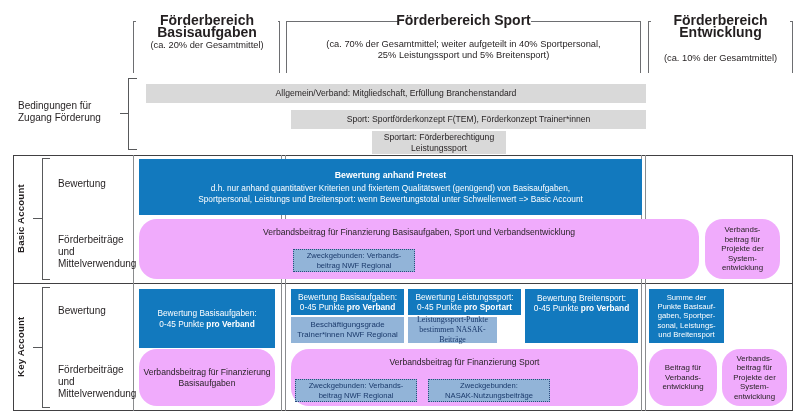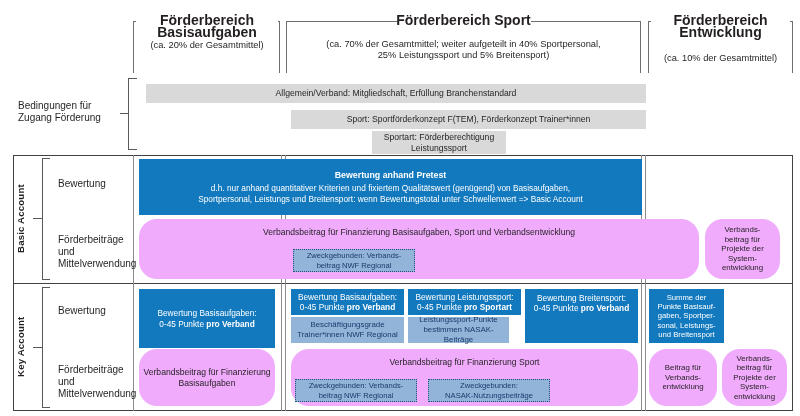--- a/index.html
+++ b/index.html
@@ -157,21 +157,21 @@
     <span style="white-space:pre-line;font-size:7.9px;line-height:9.8px;color:#1b3a6b;">Beschäftigungsgrade
 Trainer*innen NWF Regional</span>
   </div>
 
   <div class="abs blue ctr col" style="left:408px;top:289px;width:113px;height:26px;padding:1px;">
     <span>Bewertung Leistungssport:</span>
     <span>
       <span>0-45 Punkte </span><b>pro Sportart</b>
     </span>
   </div>
-  <div class="abs lblue ctr col" style="left:408px;top:317px;width:101px;height:26px;padding:1px;">
+  <div class="abs lblue ctr col" style="left:408px;top:317px;width:89px;height:26px;padding:1px;font-family:Liberation Serif, serif;">
     <span style="white-space:pre-line;font-size:7.9px;line-height:9.8px;color:#1b3a6b;">Leistungssport-Punkte
 bestimmen NASAK-Beiträge</span>
   </div>
 
   <div class="abs blue ctr col" style="left:525px;top:289px;width:113px;height:54px;padding:1px;">
     <span style="position:relative;top:-13px;">Bewertung Breitensport:</span>
     <span style="position:relative;top:-13px;">
       <span>0-45 Punkte </span><b>pro Verband</b>
     </span>
   </div>

